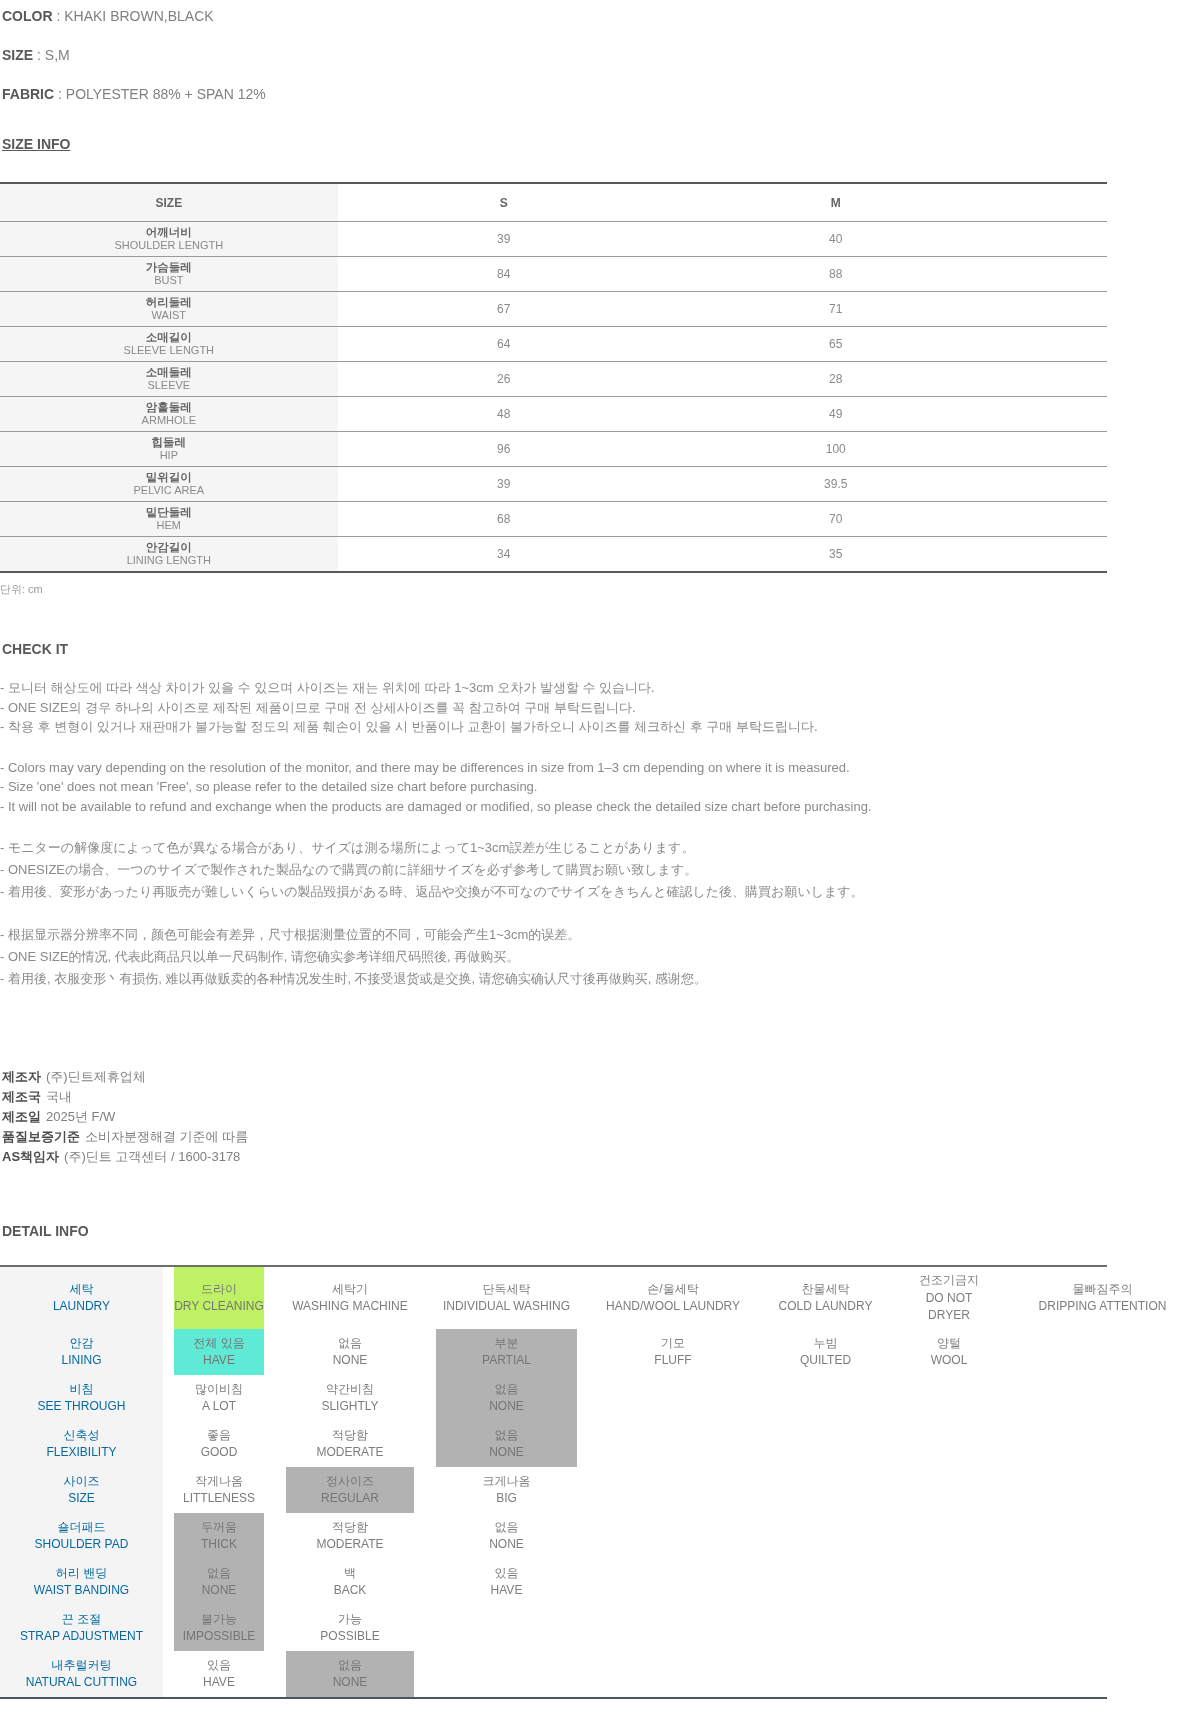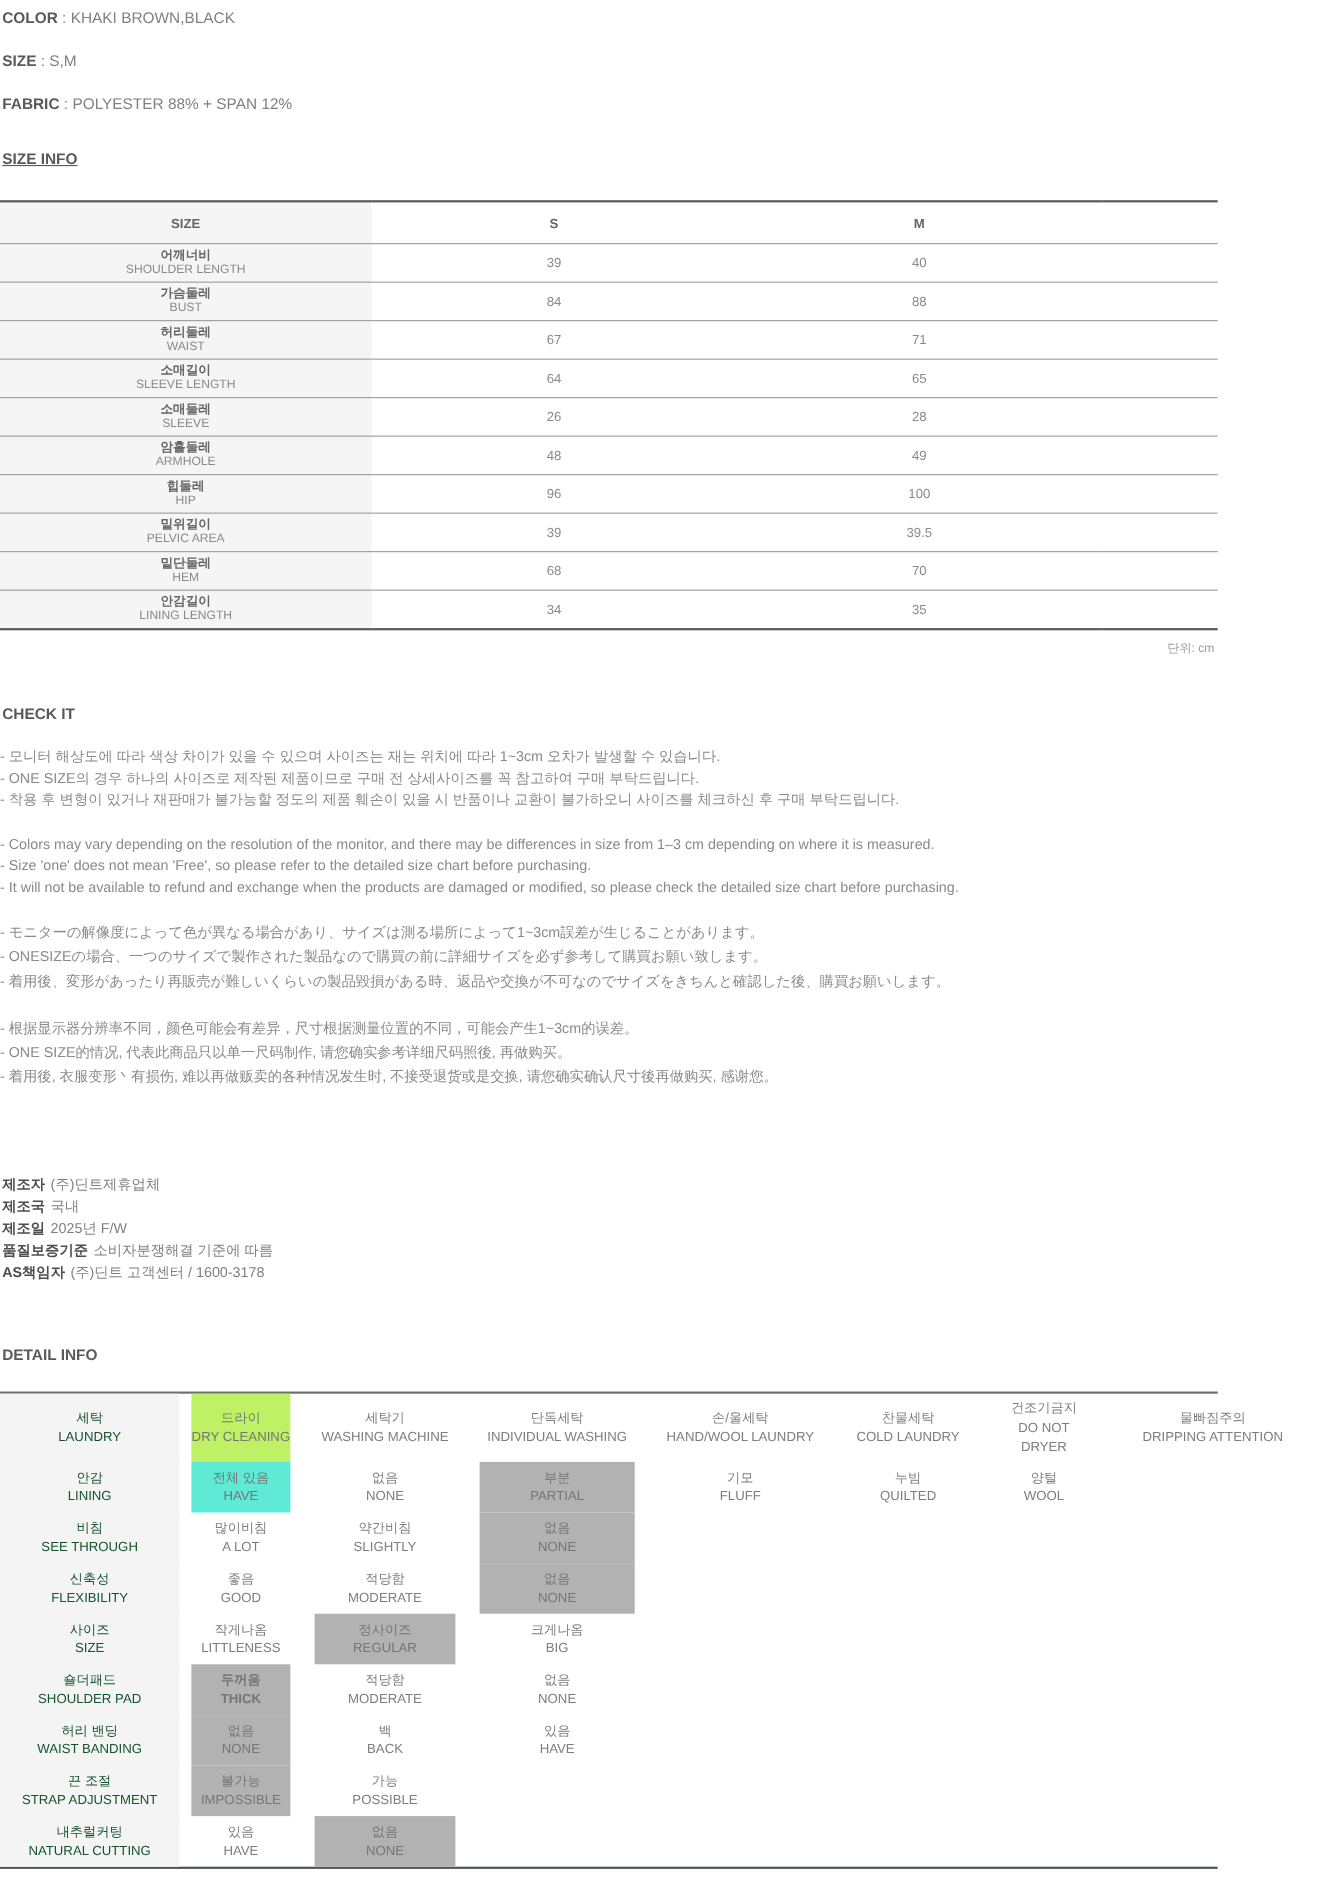--- a/index.html
+++ b/index.html
@@ -25,41 +25,41 @@
   #size-table col.c-sp{width:9.5%;}
   #size-table th,#size-table td{border-bottom:1px solid #9a9a9a;text-align:center;
               vertical-align:middle;padding:0;}
   #size-table tr:last-child td{border-bottom:none;}
   #size-table th{height:37px;font-size:12px;font-weight:bold;color:#666;}
   #size-table td{height:34px;font-size:12px;color:#8a8a8a;}
   #size-table .lbl-cell{background:#f5f5f5;}
   .sz-ko{font-size:11.5px;font-weight:bold;color:#666;line-height:1.25;}
   .sz-en{font-size:11px;color:#8a8a8a;line-height:1.25;}
 
-  .unit{margin-top:9px;text-align:right;font-size:11px;color:#999;padding-right:3px;}
+  .unit{margin-top:9px;font-size:11px;color:#999;padding-right:3px;}
 
   #check-title{margin-top:44px;}
   #check-blocks{margin-top:10px;}
   .check-block{margin-top:21px;}
   .check-line{font-size:13px;line-height:1.5;color:#8a8a8a;}
   .lang-ja .check-line,.lang-zh .check-line{line-height:1.7;}
 
   #manufacturer{margin-top:76px;padding-left:2px;}
   .manu-line{font-size:13px;line-height:1.55;color:#808080;}
   .manu-label{font-weight:bold;color:#4d4d4d;margin-right:5px;}
 
   #detail-title{margin-top:56px;}
 
   
   #detail-grid{margin-top:26px;border-top:2px solid #6e6e6e;border-bottom:2px solid #4f5560;}
   .dg-row{display:grid;grid-template-columns:163px 112px 150px 163px 170px 135px 112px 195px;
           min-height:46px;}
   .dg-row.first{min-height:62px;}
   .dg-label{background:#f4f4f4;display:flex;flex-direction:column;justify-content:center;
-            text-align:center;font-size:12px;color:#14532d;line-height:1.45;}
+            text-align:center;font-size:12px;color:#0369a1;line-height:1.45;}
   .dg-cell{padding:0 11px;}
   .dg-in{height:100%;display:flex;flex-direction:column;justify-content:center;
          text-align:center;font-size:12px;color:#7d7d7d;line-height:1.45;}
   .dg-in.hl{color:#757575;}
 </style>
 </head>
 <body>
 
 <div class="page">
   <div id="specs">
@@ -413,21 +413,21 @@
         <div class="dg-cell">
           <div class="dg-in"></div>
         </div>
       </div>
       <div class="dg-row">
         <div class="dg-label">
           <div class="dg-ko">숄더패드</div>
           <div class="dg-en">SHOULDER PAD</div>
         </div>
         <div class="dg-cell">
-          <div class="dg-in hl" style="background: rgb(178, 178, 178); font-weight: bold;">
+          <div class="dg-in hl" style="background: rgb(178, 178, 178);">
             <div class="dg-ko">두꺼움</div>
             <div class="dg-en">THICK</div>
           </div>
         </div>
         <div class="dg-cell">
           <div class="dg-in">
             <div class="dg-ko">적당함</div>
             <div class="dg-en">MODERATE</div>
           </div>
         </div>

